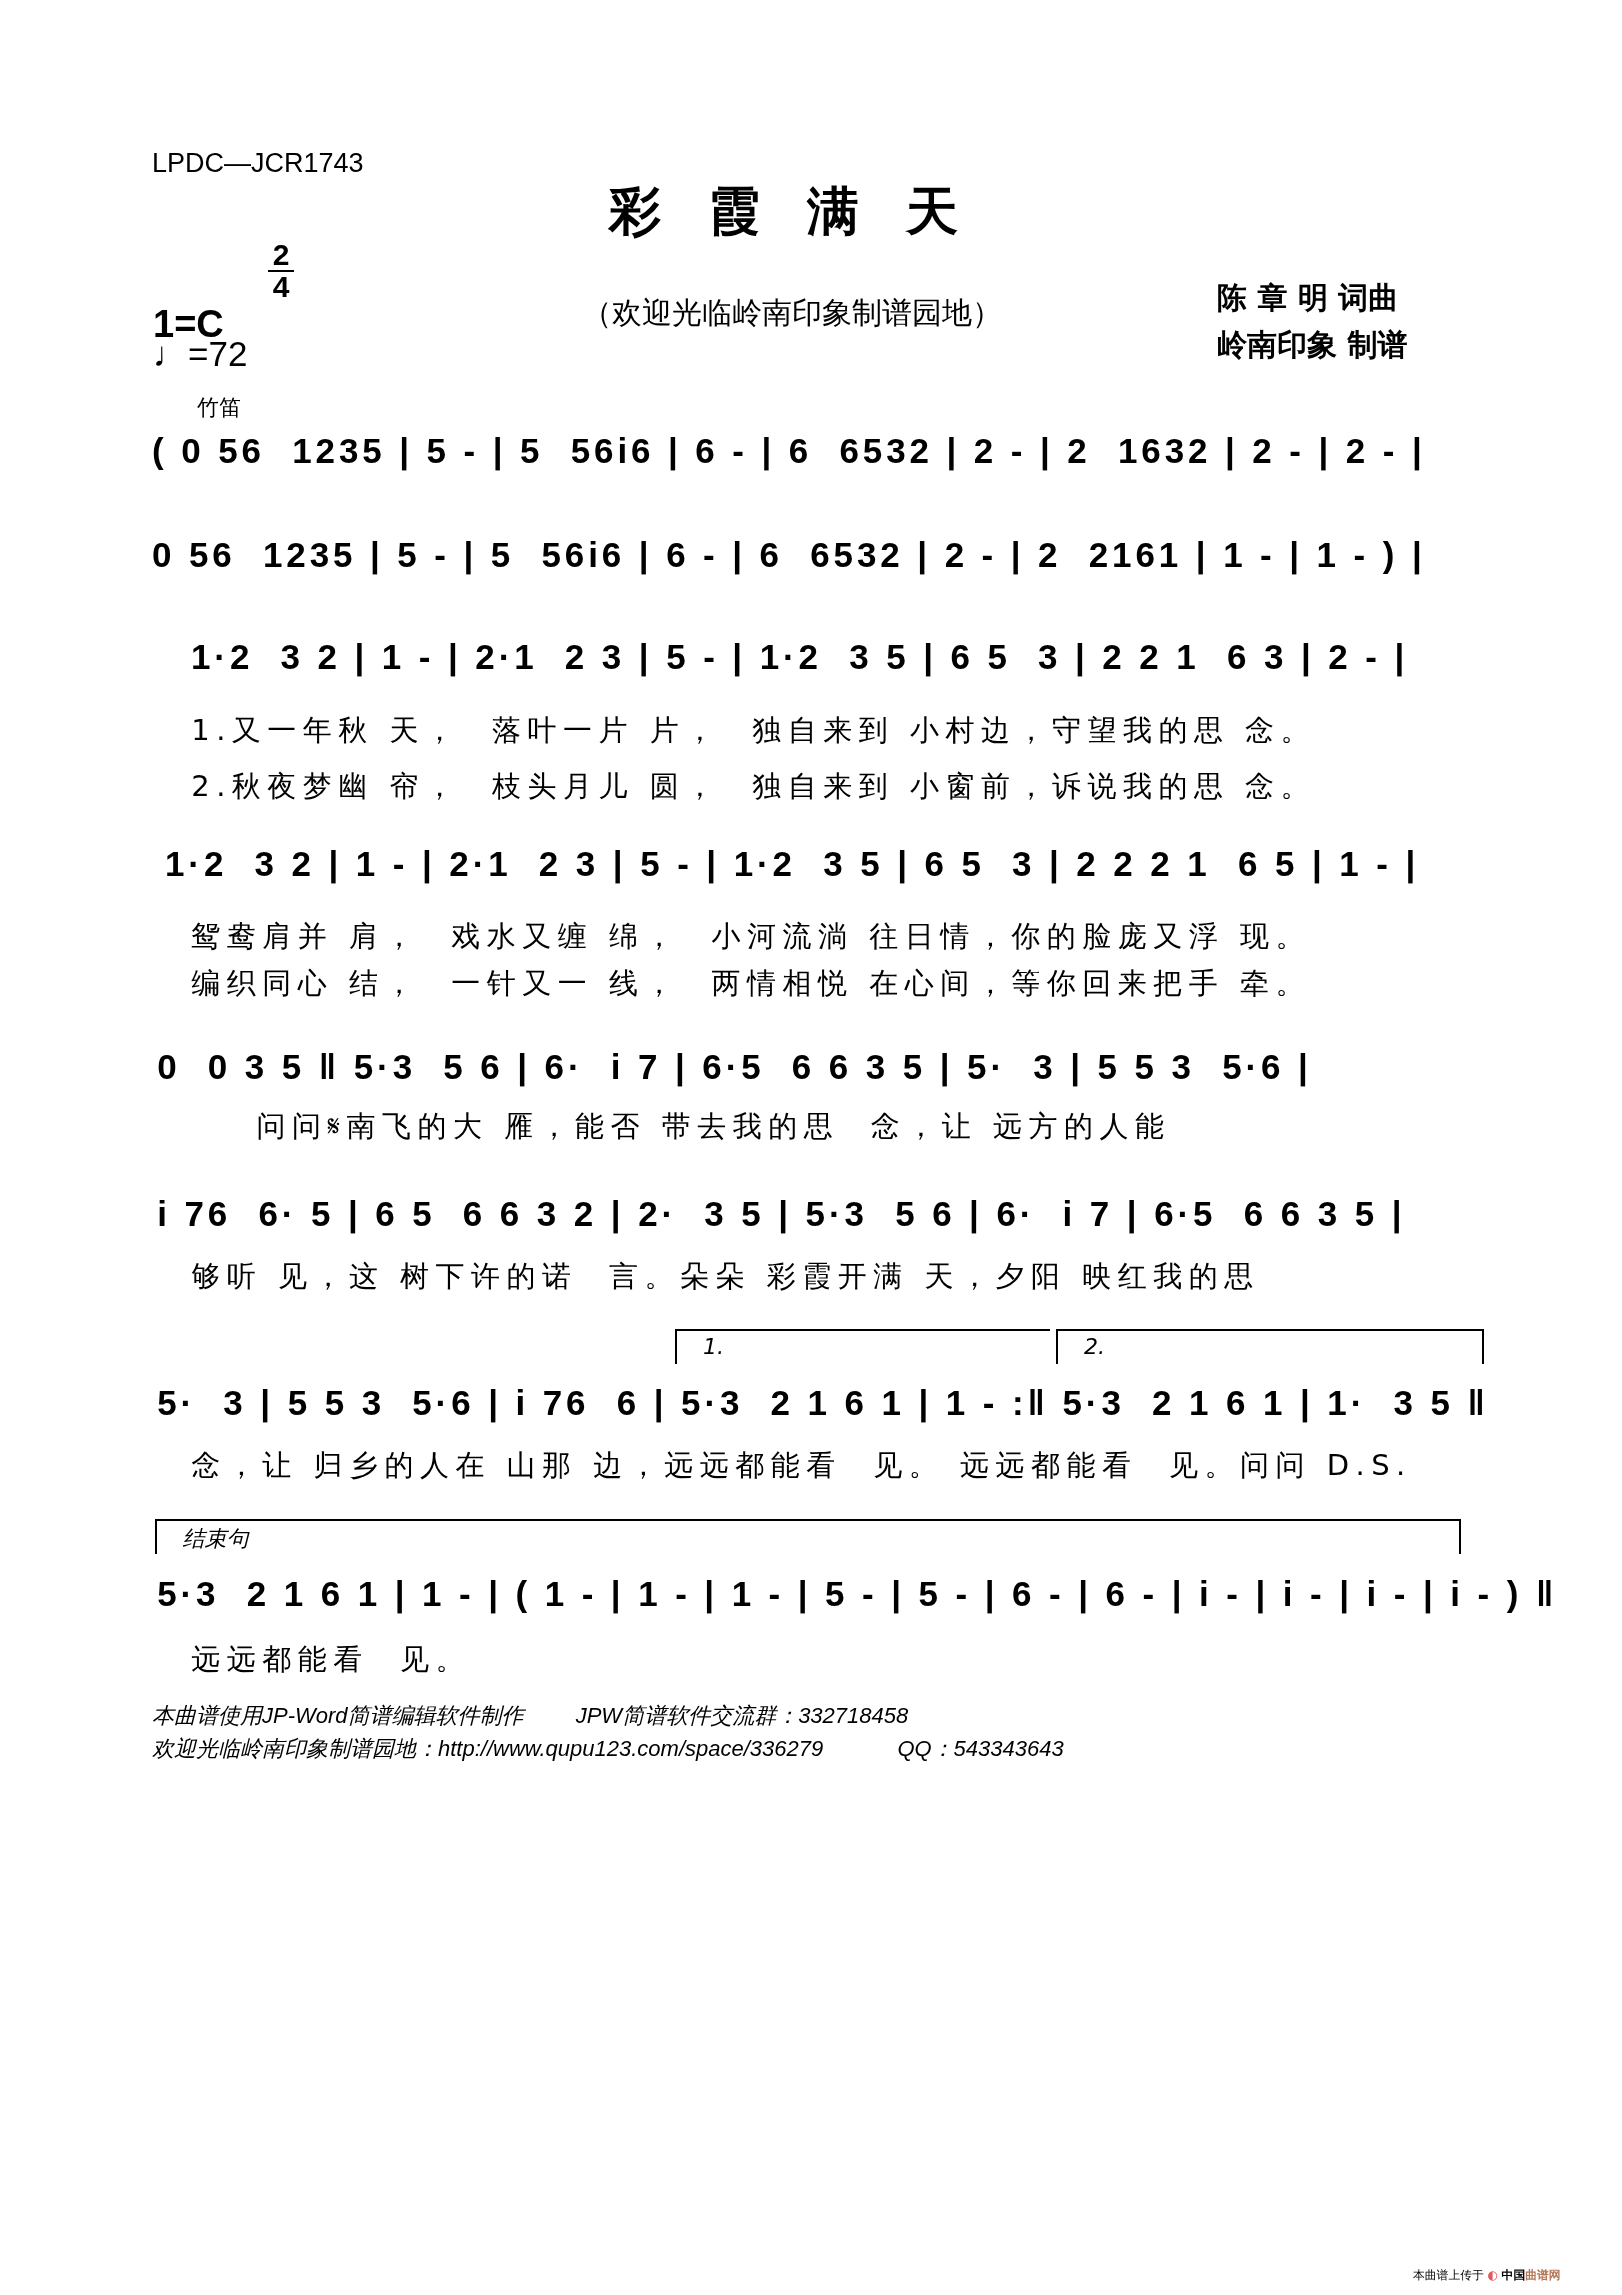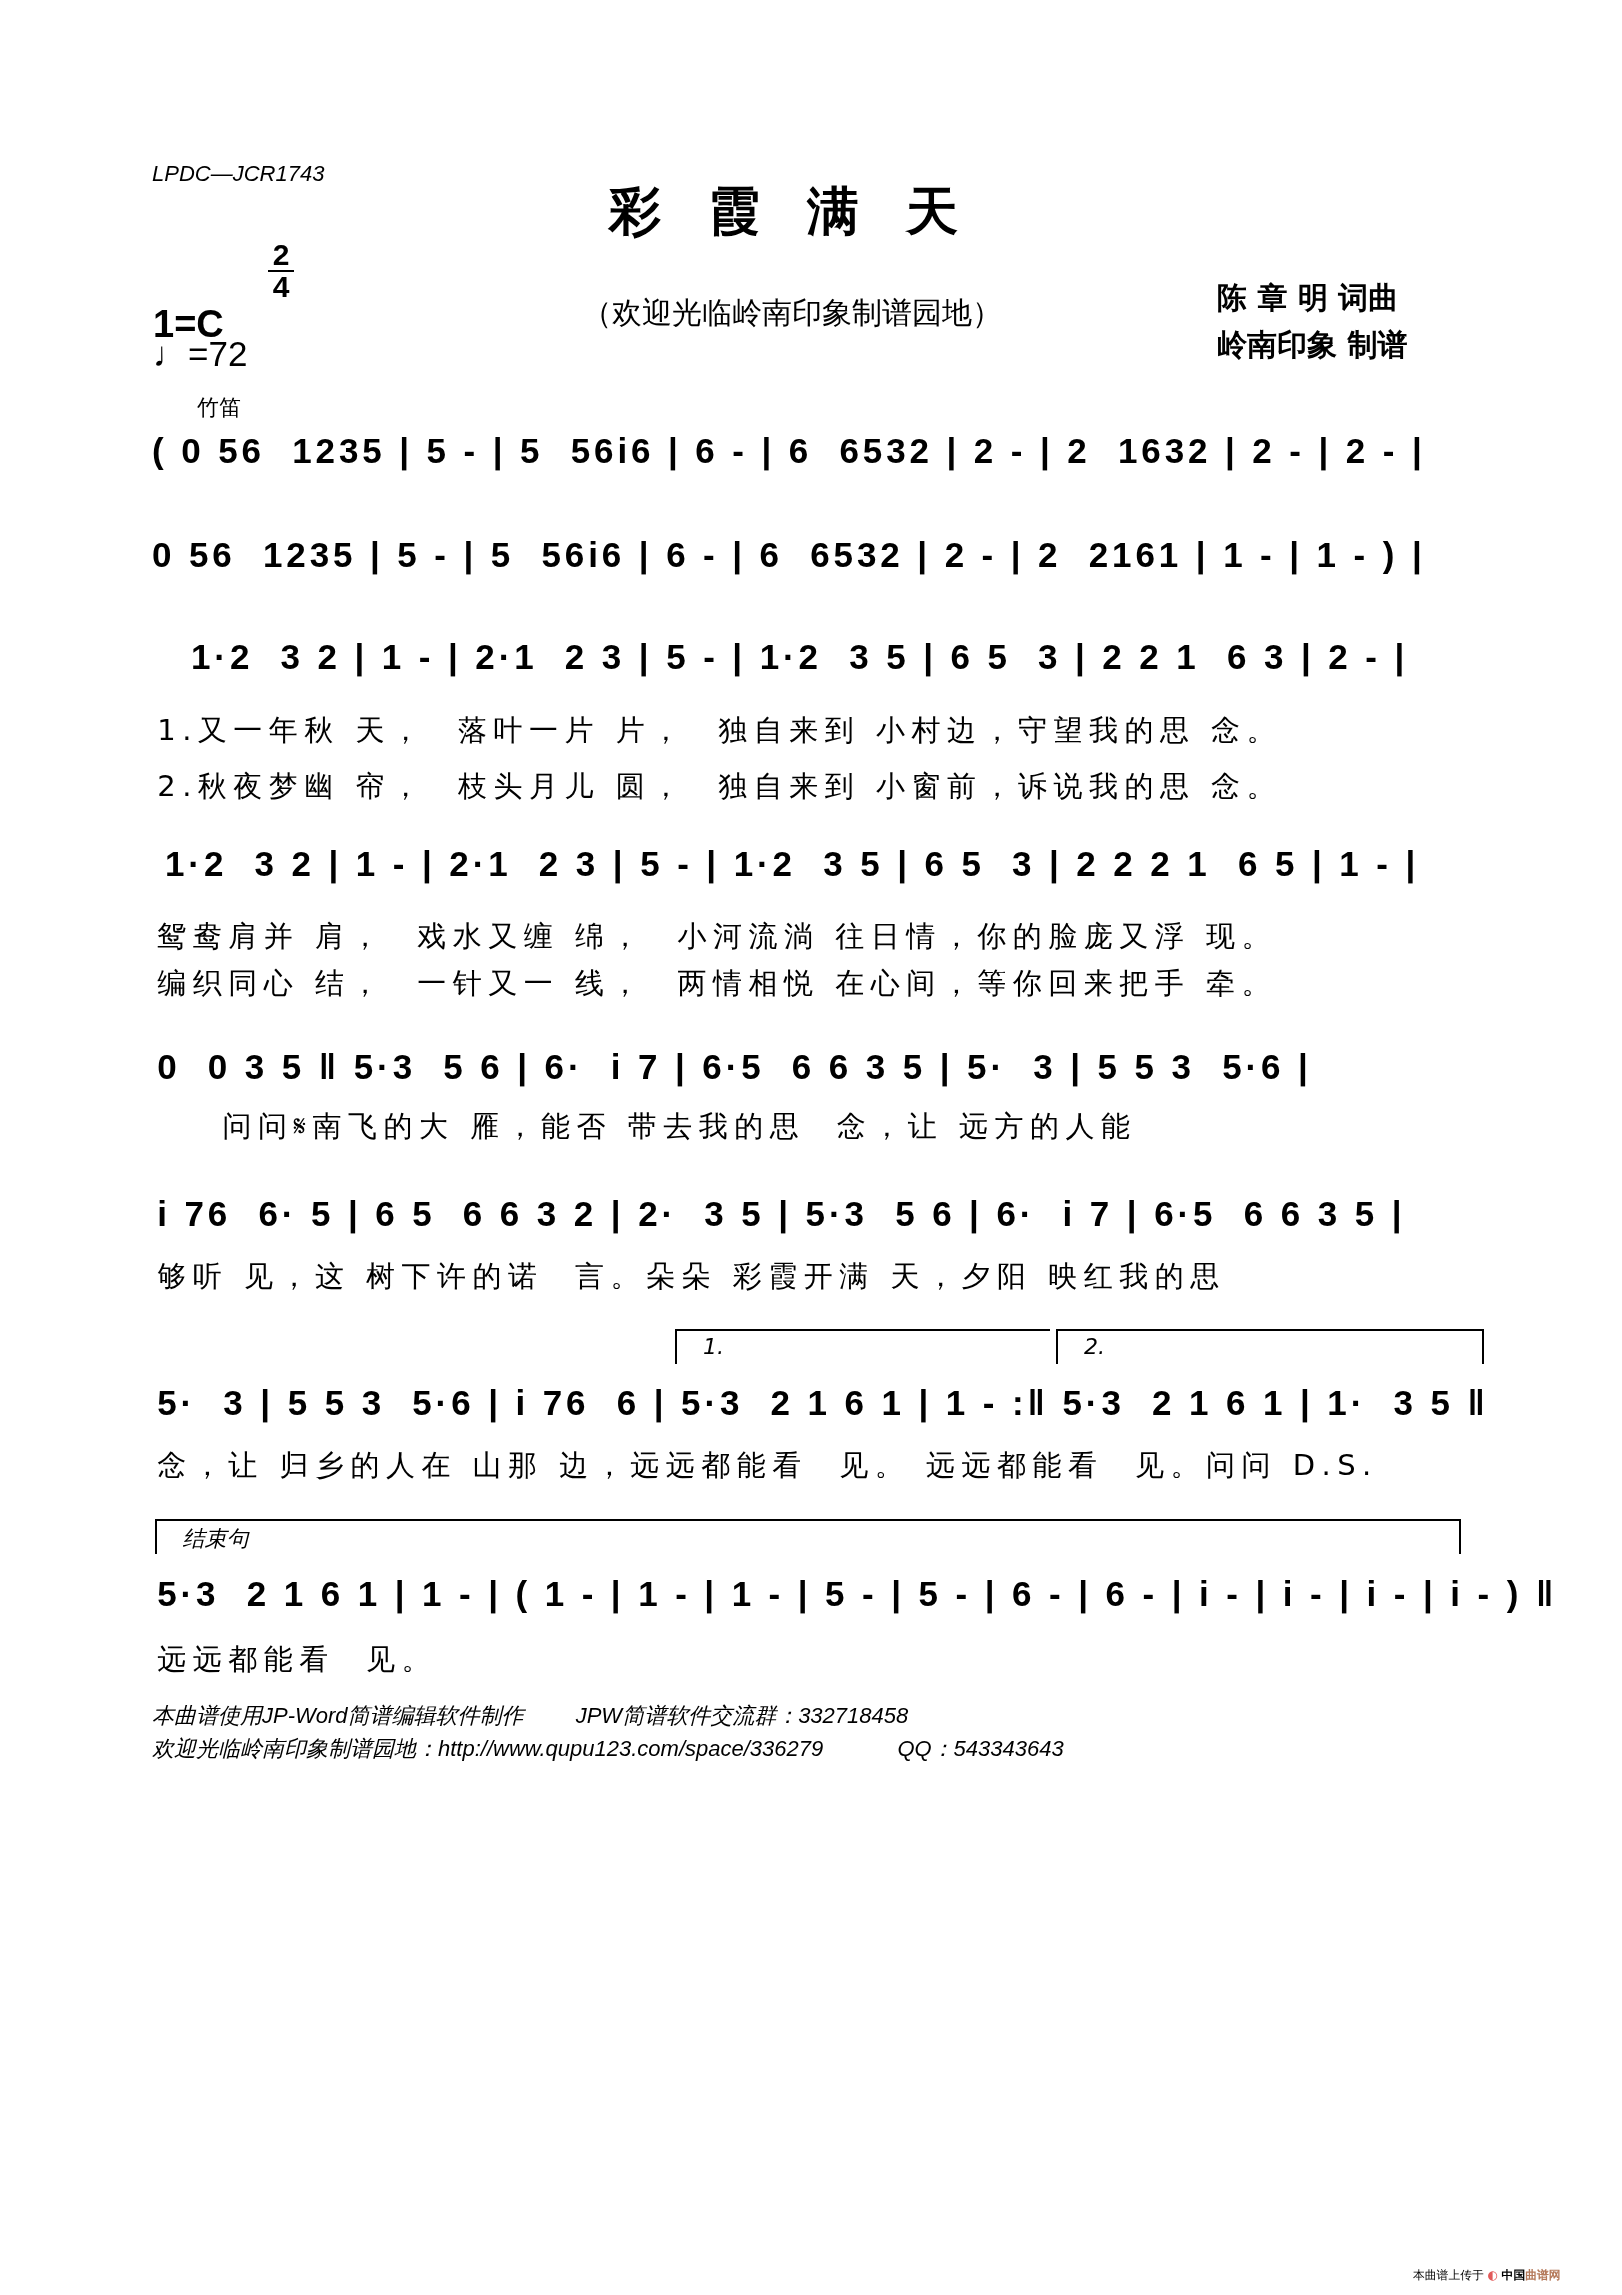--- a/index.html
+++ b/index.html
@@ -1,28 +1,28 @@
 <!DOCTYPE html>
 <html style="font-size:10.5px"><head>
 <meta charset="utf-8">
 <style>
   html,body{margin:0;padding:0;background:#fff;}
   body{width:1623px;height:2295px;position:relative;overflow:hidden;color:#000;font-family:"DejaVu Sans","Liberation Sans",sans-serif;}
   .abs{position:absolute;}
-  .code{left:152px;top:161px;font-size:22px;font-style:italic;font-family:"Liberation Sans",sans-serif;}
+  .code{left:152px;top:148px;font-size:27px;font-family:"Liberation Sans",sans-serif;}
   .title{left:609px;top:177px;font-size:52px;letter-spacing:47px;font-family:"DejaVu Serif",serif;font-weight:bold;}
   .key{left:153px;top:255px;font-size:38px;font-weight:bold;font-family:"Liberation Sans",sans-serif;margin-top:48px;}
   .timesig{left:268px;top:242px;font-size:30px;font-weight:bold;line-height:26px;text-align:center;width:26px;font-family:"Liberation Sans",sans-serif;}
   .timesig .bar{border-top:2.6px solid #000;margin:2px 0;}
   .tempo{left:153px;top:334px;font-size:35px;font-family:"Liberation Sans",sans-serif;}
   .subtitle{left:582px;top:293px;font-size:30px;font-family:"DejaVu Sans",sans-serif;}
   .credits{left:1217px;top:274px;font-size:30px;line-height:47px;font-family:"DejaVu Sans",sans-serif;font-weight:bold;}
   .row{position:absolute;left:152px;width:1335px;}
   .notes{position:absolute;font-size:35px;font-weight:bold;font-family:"Liberation Sans",sans-serif;white-space:pre;letter-spacing:3.9px;}
-  .lyric{position:absolute;font-size:29px;font-family:"DejaVu Sans",sans-serif;white-space:pre;letter-spacing:6.5px;}
+  .lyric{position:absolute;font-size:29px;font-family:"DejaVu Sans",sans-serif;white-space:pre;letter-spacing:6.5px;margin-left:34px;}
   .label{position:absolute;font-size:22px;font-family:"DejaVu Sans",sans-serif;}
   .volta{position:absolute;border-top:2.6px solid #000;border-left:2px solid #000;height:33px;}
   .volta.r{border-right:2px solid #000;}
   .volta span{position:absolute;left:26px;top:2.6px;font-size:22px;font-style:italic;}
   .footer{left:152px;font-size:22px;font-style:italic;font-family:"Liberation Sans",sans-serif;}
   .upload{left:1413px;top:2268px;font-size:11.8px;}
   .upload .logo{color:#e25a5a;font-weight:bold;}
   .upload .brand{color:#b5795a;font-weight:bold;margin-top:16px;}
 </style>
 </head>

